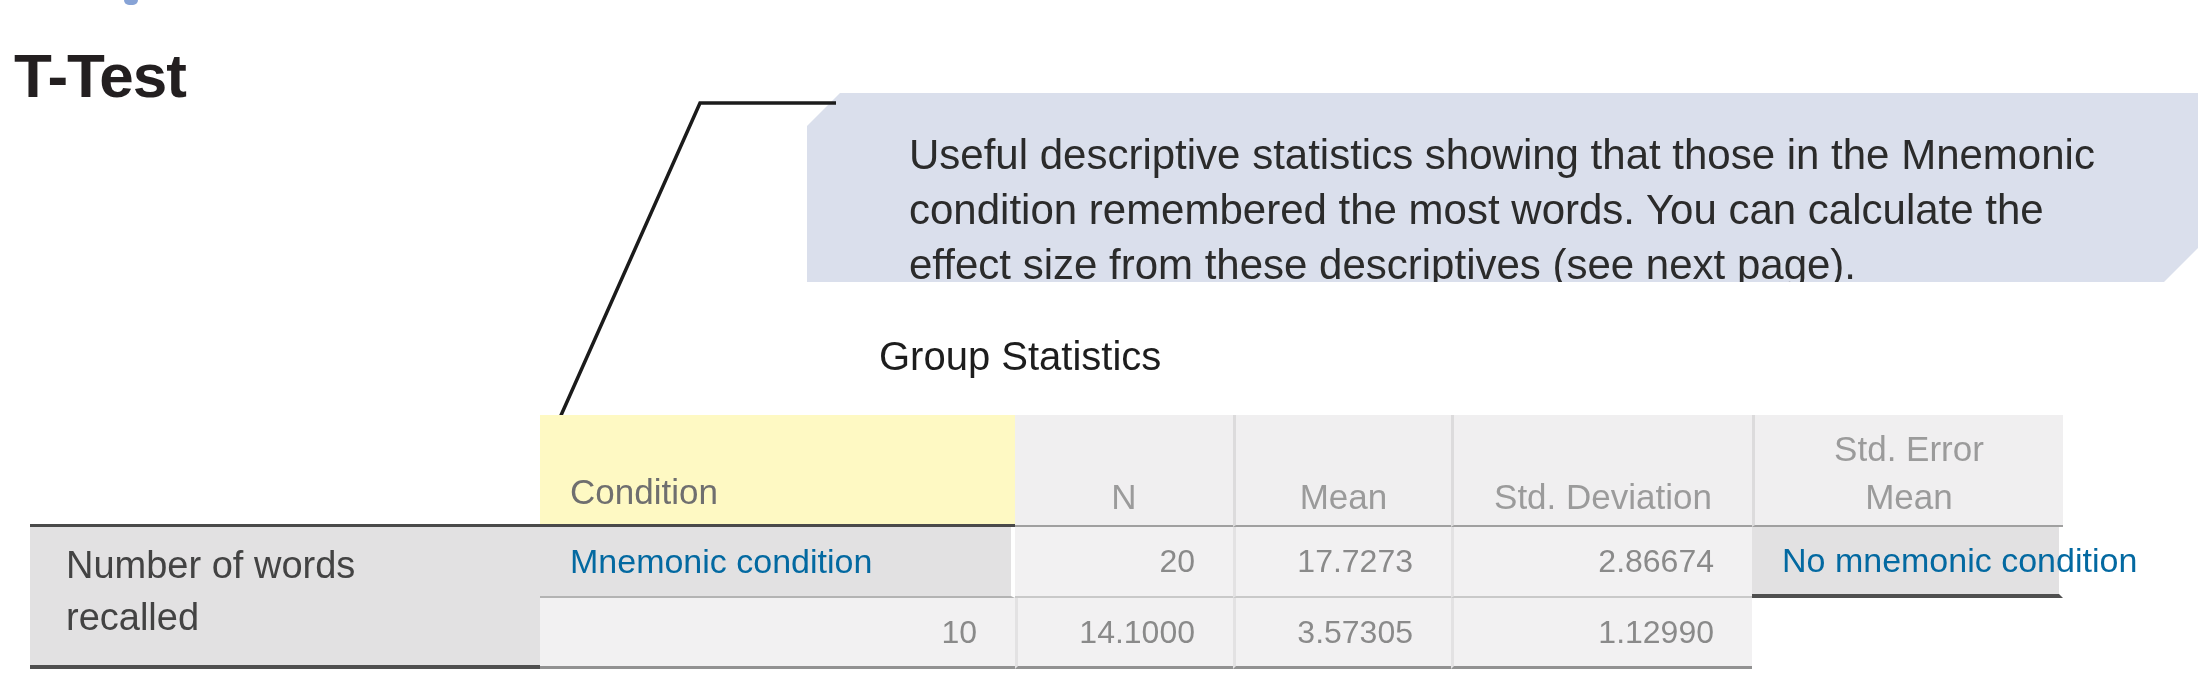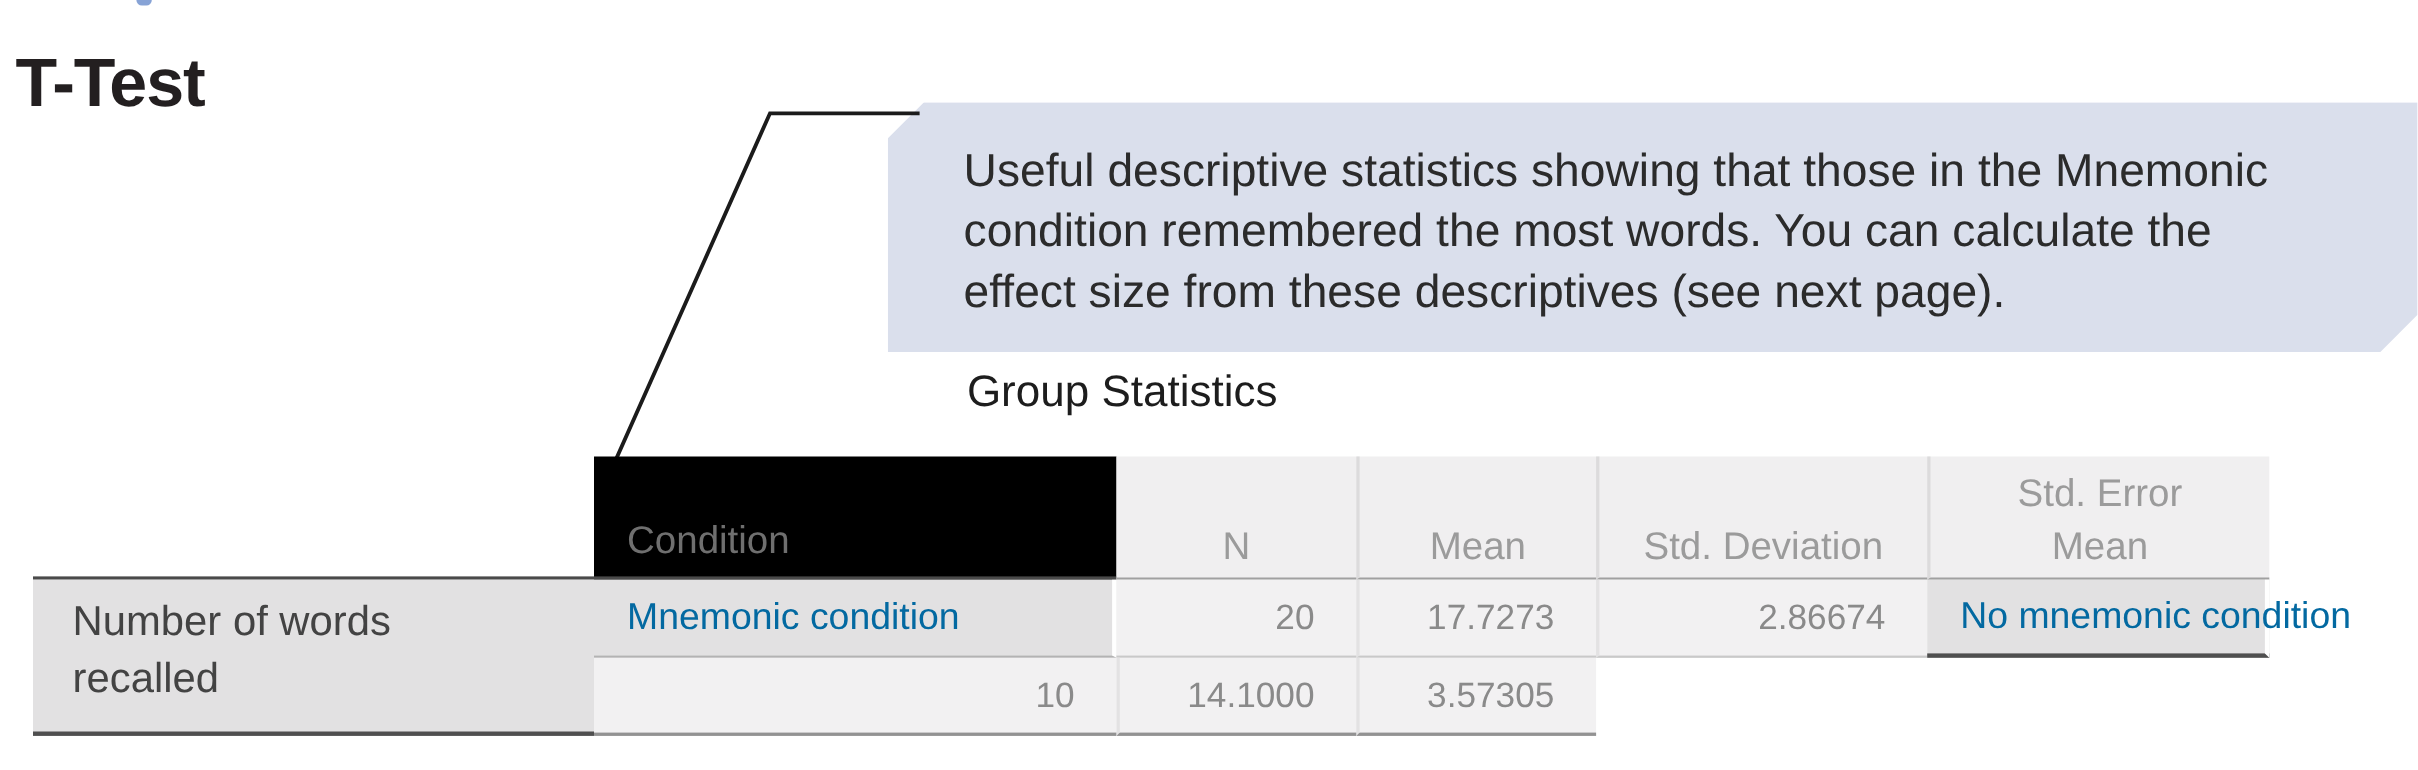--- a/index.html
+++ b/index.html
@@ -26,24 +26,24 @@
     left: 14px; top: 40px;
     font-size: 62px;
     font-weight: 700;
     letter-spacing: -1px;
     color: var(--heading-text, #231f20);
   }
 
   .callout {
     position: absolute;
     left: 807px; top: 93px;
-    width: 1391px; height: 227px;
+    width: 1391px; height: 189px;
     background: var(--callout-bg, #dadfec);
     clip-path: polygon(33px 0, 100% 0, 100% calc(100% - 34px), calc(100% - 34px) 100%, 0 100%, 0 33px);
-    padding: 34px 36px 0 69px;
+    padding: 34px 36px 0 102px;
     font-size: 42px;
     line-height: 55px;
     color: #2b2b2b;
   }
   .callout-line { white-space: nowrap; }
 
   .arrow-svg {
     position: absolute;
     left: 0; top: 0;
     pointer-events: none;
@@ -65,21 +65,21 @@
     grid-template-rows: 112px 71px 71px;
   }
   .cell { min-width: 0; min-height: 0; }
 
   
   .h-stub {
     background: #ffffff;
     border-bottom: 3px solid #4a4a4a;
   }
   .h-cond {
-    background: #000000;
+    background: #fef9c3;
     border-bottom: 3px solid #4a4a4a;
     display: flex; align-items: flex-end;
     padding: 0 0 12px 30px;
     font-size: 35px;
     color: #6f6f6f;
   }
   .h-num {
     background: var(--numeric-header-bg, #f0eff0);
     border-bottom: 2px solid #a0a0a0;
     display: flex; align-items: flex-end; justify-content: center;
@@ -172,15 +172,16 @@
 
     <div class="cell cond r1">Mnemonic condition</div>
     <div class="cell num r1">20</div>
     <div class="cell num r1 divided">17.7273</div>
     <div class="cell num r1 divided">2.86674</div>
 
     <div class="cell cond r2">No mnemonic condition</div>
     <div class="cell num r2">10</div>
     <div class="cell num r2 divided">14.1000</div>
     <div class="cell num r2 divided">3.57305</div>
+    <div class="cell num r2 divided">1.12990</div>
 
   </div>
 </div>
 
 </body></html>

